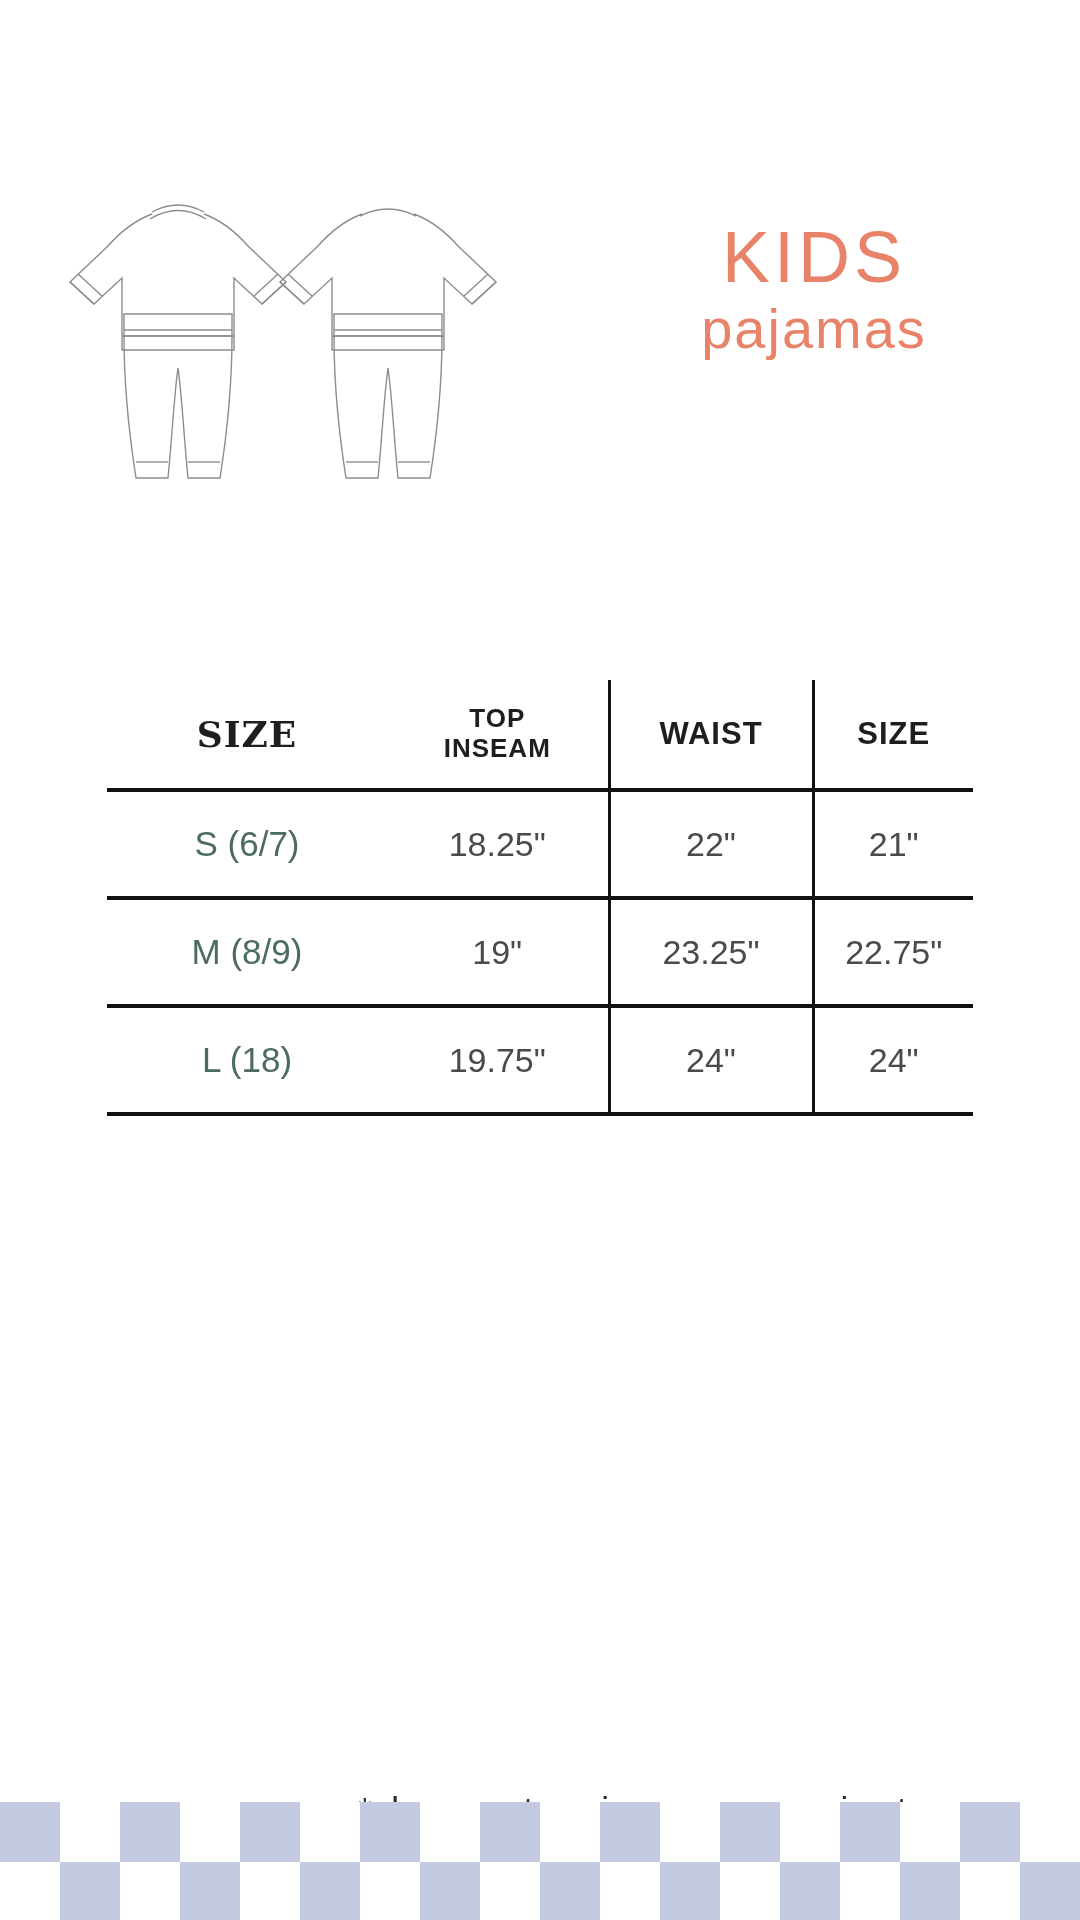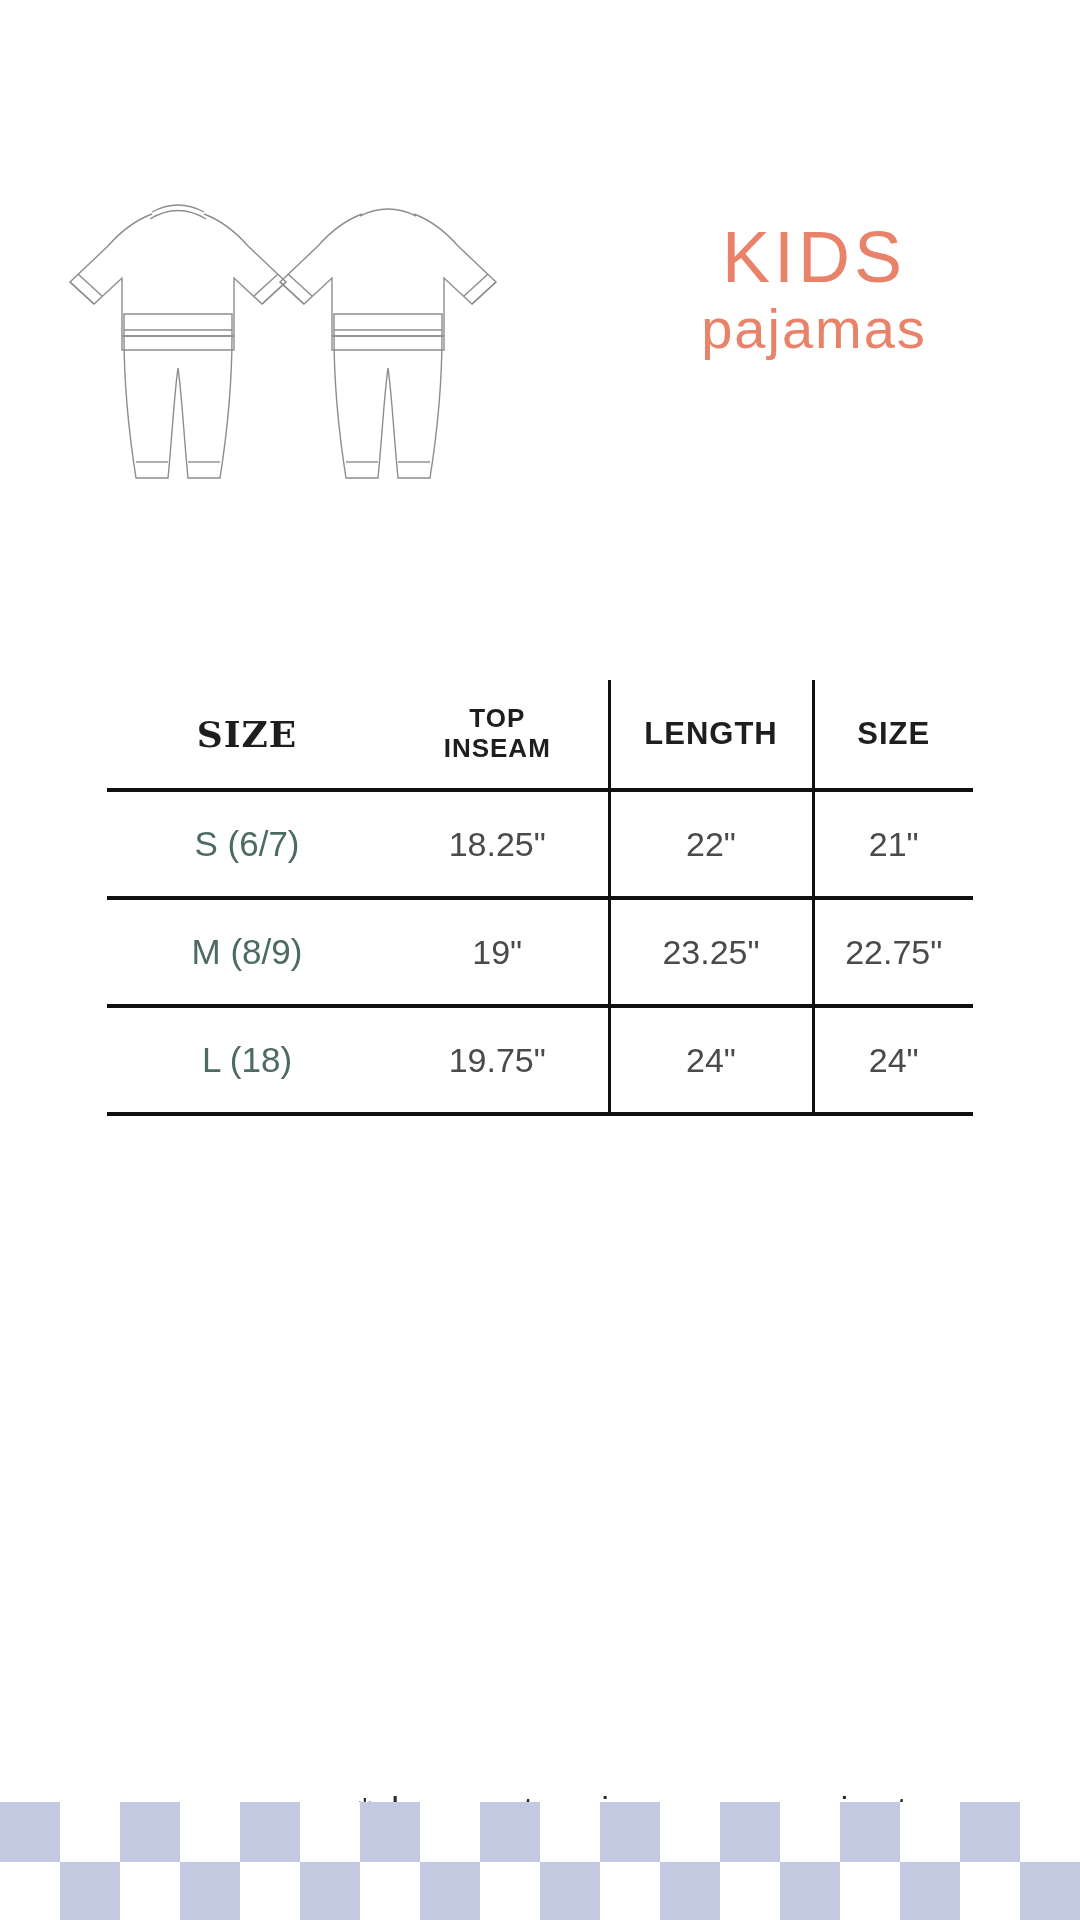--- a/index.html
+++ b/index.html
@@ -218,21 +218,21 @@
         <col class="c2">
         <col class="c3">
     </colgroup>
     <thead>
       <tr>
         <th class="h0">SIZE</th>
         <th class="h1">
           <div>TOP</div>
           <div>INSEAM</div>
         </th>
-        <th class="h2">LENGTH</th>
+        <th class="h2">WAIST</th>
         <th class="h3">SIZE</th>
       </tr>
     </thead>
     <tbody>
       <tr>
         <td class="size-label">S (6/7)</td>
         <td class="v1">18.25"</td>
         <td class="v2">22"</td>
         <td>21"</td>
       </tr>

